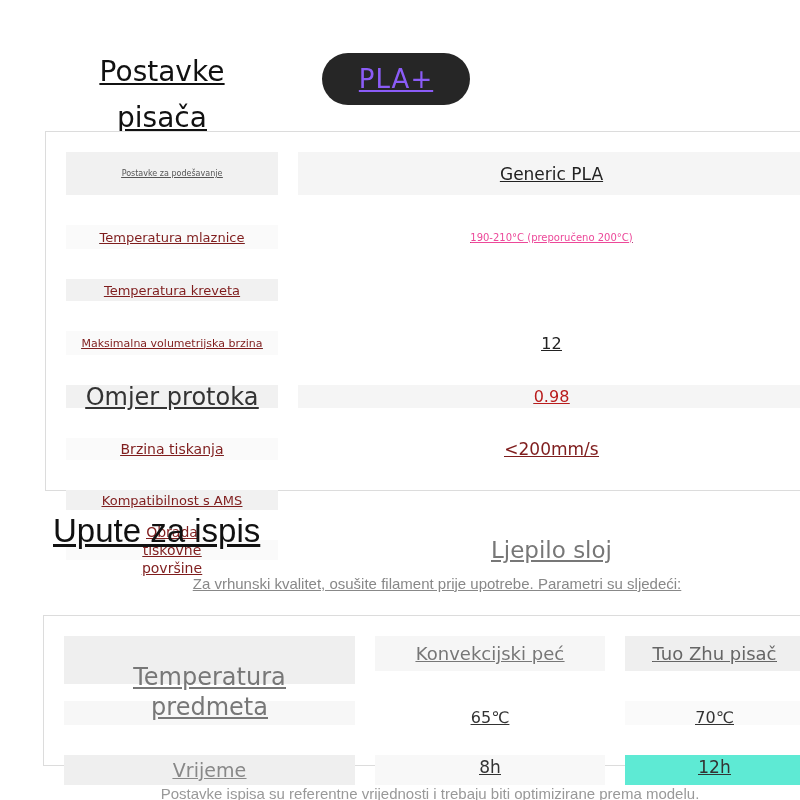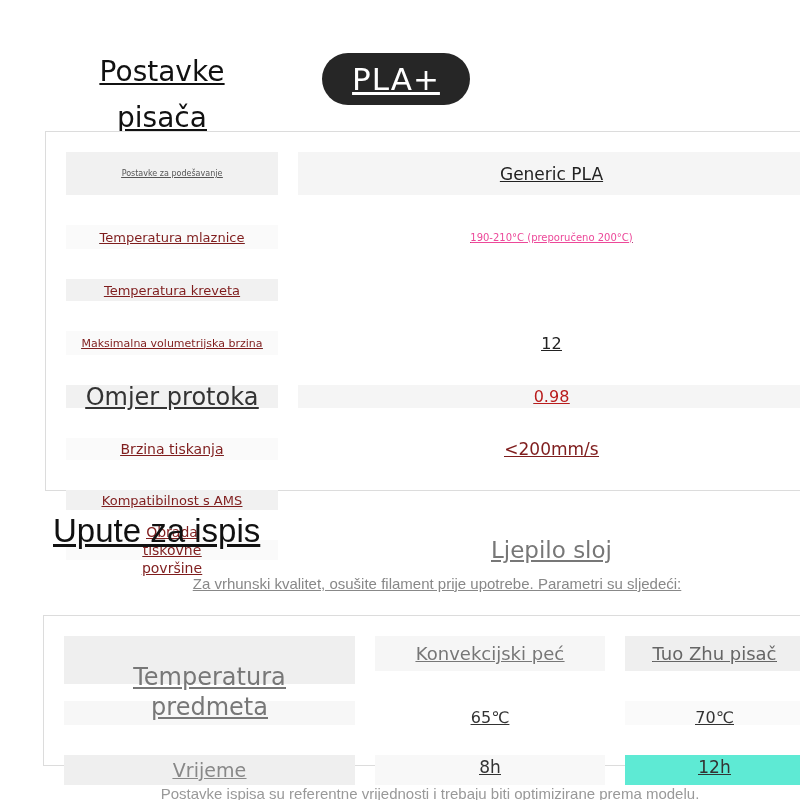--- a/index.html
+++ b/index.html
@@ -6,22 +6,22 @@
   html, body { width: 800px; height: 800px; background: #ffffff; overflow: hidden; }
   body { position: relative; font-family: "DejaVu Sans", "Liberation Sans", sans-serif; color: #222; }
 
   .header-title {
     position: absolute; left: 52px; top: 14px; width: 160px;
     text-align: center; font-size: 28px; line-height: 36px; color: #111;
     font-weight: normal;
   }
   .badge {
     position: absolute; left: 292px; top: 23px; width: 148px; height: 52px;
-    background: #262626; border-radius: 26px; color: #ffffff;
-    font-size: 31px; display: flex; align-items: center; justify-content: center;
+    background: #262626; border-radius: 26px; color: #8b5cf6;
+    font-size: 26px; display: flex; align-items: center; justify-content: center;
     letter-spacing: 1px;
   }
 
   .spec-table {
     position: absolute; left: 15px; top: 101px; width: 761px; height: 360px;
     border: 1px solid #dcdcdc; background: #fff;
   }
   .spec-row { display: flex; width: 100%; }
   .spec-row .lbl {
     width: 212px; display: flex; align-items: center; justify-content: center;

